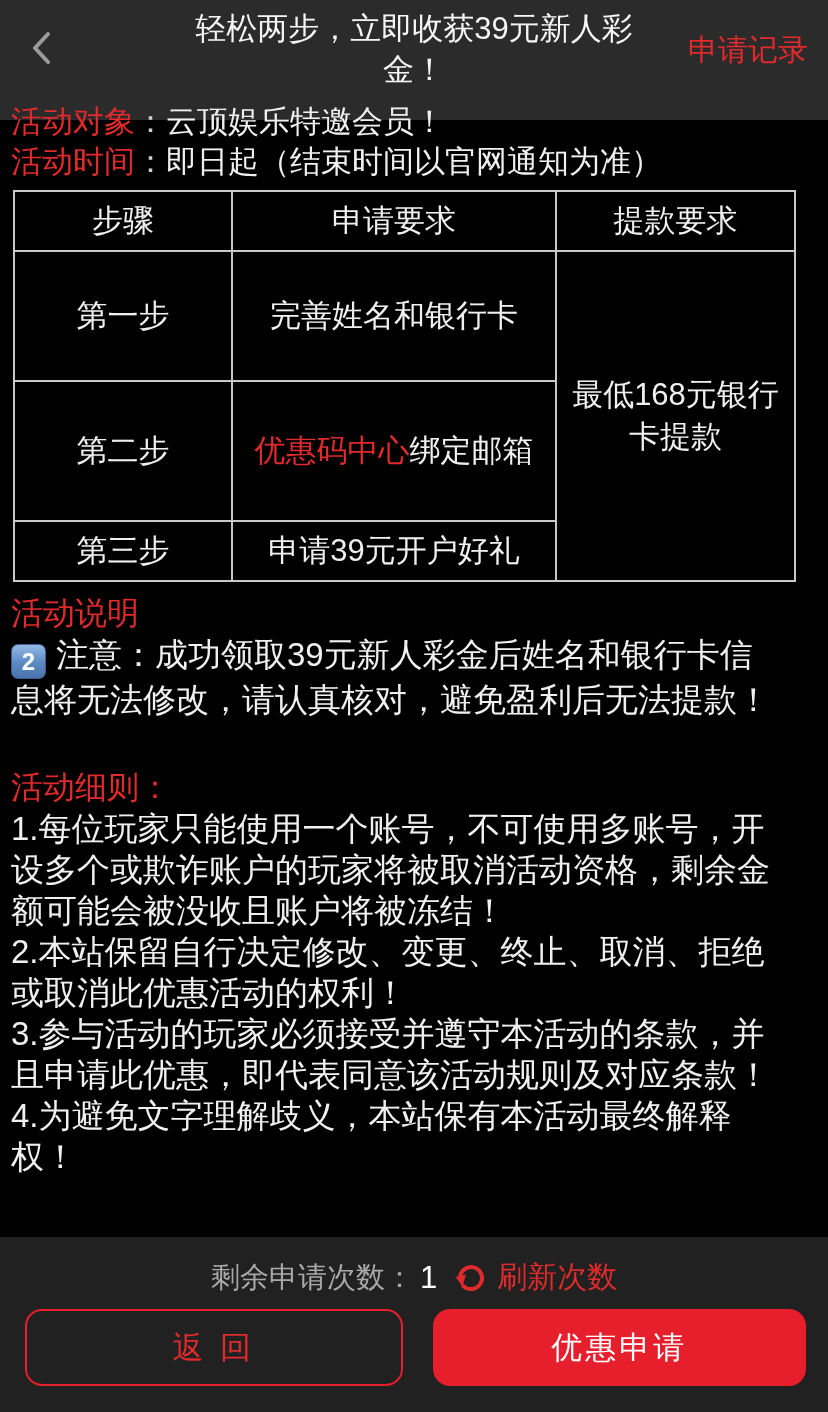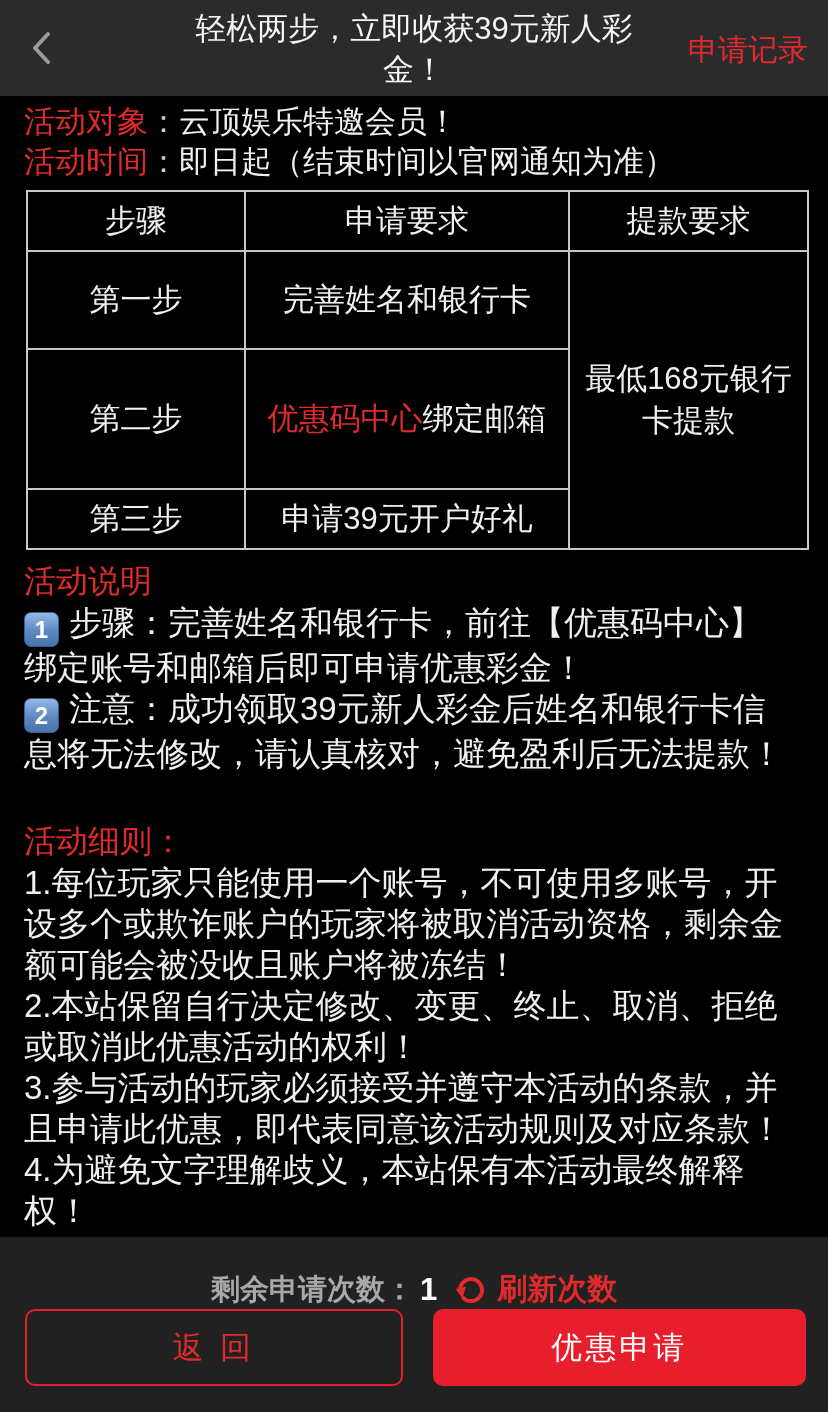--- a/index.html
+++ b/index.html
@@ -12,61 +12,61 @@
   html,body{width:828px;height:1412px;}
   body{
     background:#000;
     font-family:"Liberation Sans", sans-serif;
     color:var(--white);
     position:relative;
     overflow:hidden;
   }
   
   .header{
-    position:absolute;top:0;left:0;right:0;height:96px;
+    position:absolute;top:0;left:0;right:0;height:120px;
     background:#2b2b2b;
   }
   .back-btn{
     position:absolute;left:20px;top:26px;width:44px;height:44px;
     display:flex;align-items:center;justify-content:center;cursor:pointer;
   }
   .page-title{
     position:absolute;left:50%;transform:translateX(-50%);
     top:8px;width:460px;text-align:center;
     font-size:31px;line-height:41px;color:#f5f5f5;font-weight:400;
   }
   .records-link{
     position:absolute;right:20px;top:30px;
     font-size:30px;color:var(--red);cursor:pointer;
   }
   
   .content{
     position:absolute;top:96px;left:0;right:0;
-    padding:6px 22px 0 24px;
+    padding:6px 22px 0 11px;
   }
   .info-line{font-size:31px;line-height:40px;white-space:nowrap;}
   .info-label{color:var(--red);}
   .info-colon{color:#cfcfcf;}
   .info-value{color:var(--white);}
   
   table{
     border-collapse:collapse;
     margin:8px 4px 0 2px;
     width:781px;
     table-layout:fixed;
   }
   th,td{
     border:2px solid var(--border);
     text-align:center;vertical-align:middle;
     font-size:31px;font-weight:400;color:var(--white);
     padding:4px;
   }
   col.c1{width:218px;} col.c2{width:324px;} col.c3{width:239px;}
   tr.hdr{height:60px;}
-  tr.r1{height:98px;}
+  tr.r1{height:130px;}
   tr.r2{height:140px;}
   tr.r3{height:60px;}
   .cell-red{color:var(--red);}
   
   .section-heading{
     color:var(--red);font-size:32px;line-height:42px;margin-top:10px;
   }
   .para{
     font-size:33px;line-height:41px;color:var(--white);
     max-width:762px;
@@ -83,34 +83,33 @@
   .email-link{color:var(--red);font-size:37px;cursor:pointer;}
   .rules-heading{margin-top:46px;}
   .rule{font-size:33px;line-height:41px;color:var(--white);max-width:784px;}
   
   .footer{
     position:absolute;left:0;right:0;bottom:0;height:175px;
     background:#212121;
   }
   .remaining-row{
     display:flex;align-items:center;justify-content:center;
-    padding-top:32px;
-    font-weight:bold;
+    padding-top:20px;
   }
   .remaining-label{color:#a8a8a8;font-size:29px;}
   .remaining-count{color:#fff;font-size:31px;margin:0 18px 0 6px;}
   .refresh-btn{display:flex;align-items:center;cursor:pointer;}
   .refresh-icon{margin-right:10px;}
   .refresh-label{color:var(--red);font-size:30px;}
   .buttons-row{
     position:absolute;left:25px;right:22px;top:72px;
     display:flex;gap:30px;
   }
   .btn{
-    flex:1;height:77px;border-radius:10px;
+    flex:1;height:77px;border-radius:17px;
     display:flex;align-items:center;justify-content:center;
     font-size:31px;cursor:pointer;
   }
   .btn-back{
     border:2px solid var(--btn-red);color:var(--red);
     letter-spacing:4px;background:transparent;
   }
   .btn-apply{
     background:var(--btn-red);color:#fff;letter-spacing:3px;
   }
@@ -160,23 +159,20 @@
     </tr>
     <tr class="r3">
       <td>第三步</td>
       <td>申请39元开户好礼</td>
     </tr>
   </tbody>
     </table>
 
   <div class="section-heading">活动说明</div>
   <p class="para">
-    <span class="keycap">1</span><span>步骤：完善姓名和银行卡，前往【优惠码中心】绑定账号和邮箱后即可申请优惠彩金！</span>
-  </p>
-  <p class="para">
     <span class="keycap">2</span><span>注意：成功领取39元新人彩金后姓名和银行卡信息将无法修改，请认真核对，避免盈利后无法提款！</span>
   </p>
 
   <div class="section-heading rules-heading">活动细则：</div>
   <p class="rule">1.每位玩家只能使用一个账号，不可使用多账号，开设多个或欺诈账户的玩家将被取消活动资格，剩余金额可能会被没收且账户将被冻结！</p>
   <p class="rule">2.本站保留自行决定修改、变更、终止、取消、拒绝或取消此优惠活动的权利！</p>
   <p class="rule">3.参与活动的玩家必须接受并遵守本活动的条款，并且申请此优惠，即代表同意该活动规则及对应条款！</p>
   <p class="rule">4.为避免文字理解歧义，本站保有本活动最终解释权！</p>
 </div>
 

